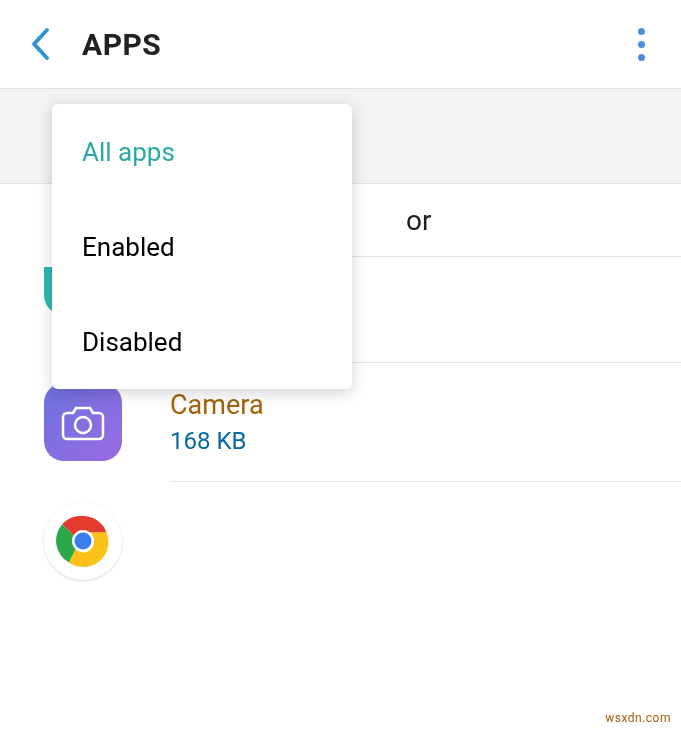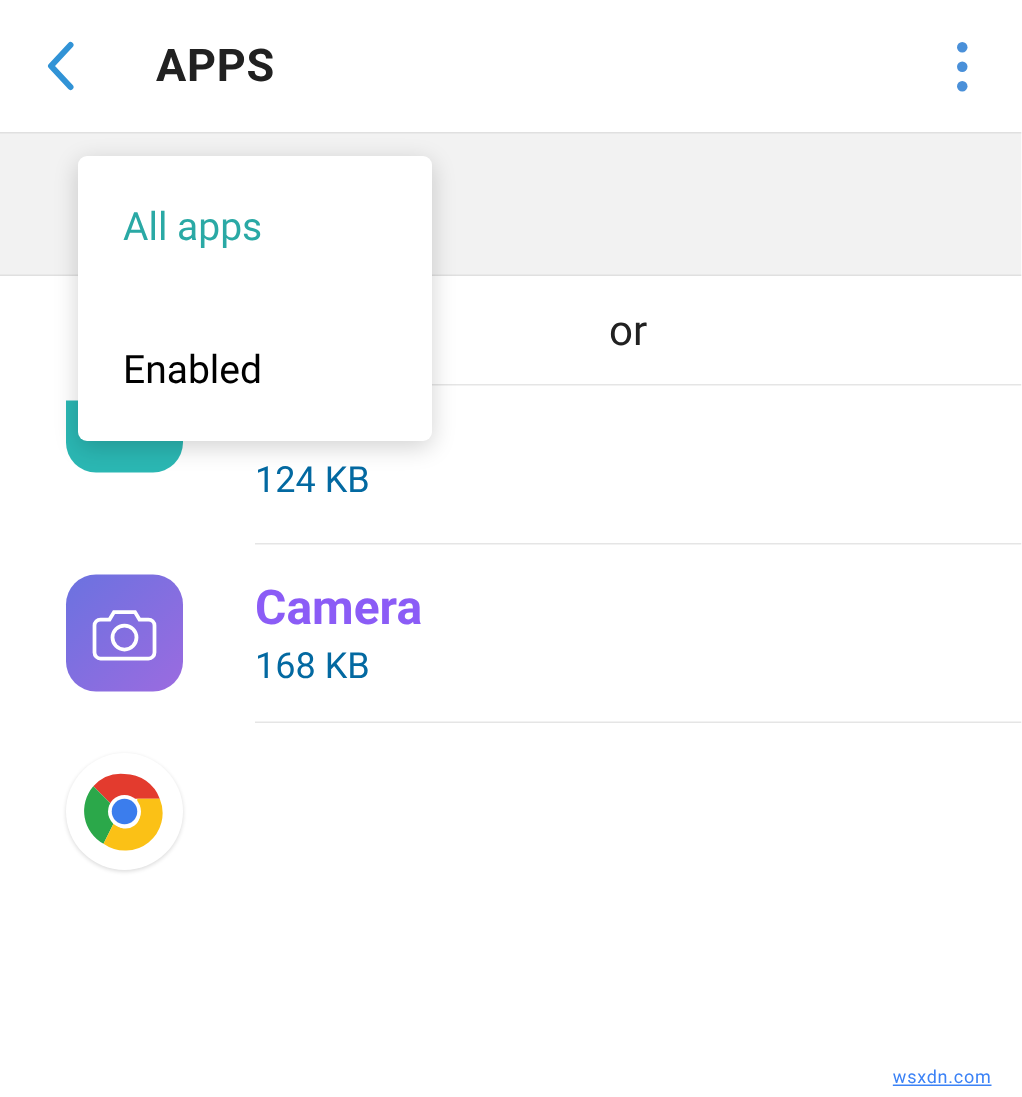--- a/index.html
+++ b/index.html
@@ -27,21 +27,21 @@
       height: 48px;
       display: flex;
       align-items: center;
       justify-content: center;
       cursor: pointer;
     }
     .header-title {
       font-size: 30px;
       font-weight: 700;
       color: #212121;
-      margin-left: 40px;
+      margin-left: 18px;
       letter-spacing: 0.5px;
     }
     .menu-btn {
       margin-left: auto;
       width: 48px;
       height: 48px;
       display: flex;
       align-items: center;
       justify-content: center;
       cursor: pointer;
@@ -78,23 +78,23 @@
       align-items: center;
       justify-content: center;
     }
     .row-text {
       margin-left: 48px;
       display: flex;
       flex-direction: column;
       gap: 6px;
     }
     .app-name {
-      font-size: 32px;
-      color: #8b5cf6;
-      font-weight: 700;
+      font-size: 27px;
+      color: #a16207;
+      font-weight: 400;
     }
     .app-size {
       font-size: 24px;
       color: #0369a1;
     }
     .divider {
       height: 1px;
       background: #e5e5e5;
       margin-left: 170px;
     }
@@ -124,46 +124,45 @@
     .icon-chrome {
       background: #fff;
       border-radius: 50%;
       box-shadow: 0 1px 3px rgba(0,0,0,0.15);
     }
     
     .popup {
       position: absolute;
       left: 52px;
       top: 104px;
-      width: 236px;
+      width: 300px;
       background: #fff;
       border-radius: 6px;
       box-shadow: 0 4px 16px rgba(0,0,0,0.18);
       overflow: hidden;
     }
     .popup-item {
       height: 95px;
       display: flex;
       align-items: center;
       padding-left: 30px;
       font-size: 26px;
       color: #000000;
       cursor: pointer;
     }
     .popup-item.selected {
       color: #2aa9a5;
     }
     .watermark {
       position: absolute;
       bottom: 6px;
-      right: 20px;
+      right: 10px;
       font-size: 12px;
-      color: #3b82f6;
+      color: #a16207;
       letter-spacing: 0.5px;
-      text-decoration: underline;
     }
   </style>
 </head>
 <body>
 
 <div class="header">
   <div class="back-btn">
     <svg width="22" height="34" viewBox="0 0 22 34">
       <polyline points="18,3 5,17 18,31" fill="none" stroke="#3193d6" stroke-width="4" stroke-linecap="round" stroke-linejoin="round"></polyline>
     </svg>
@@ -229,15 +228,18 @@
   </div>
 </div>
 
 <div class="popup">
   <div class="popup-item selected">
     <span>All apps</span>
   </div>
   <div class="popup-item">
     <span>Enabled</span>
   </div>
+  <div class="popup-item">
+    <span>Disabled</span>
+  </div>
 </div>
 
 <div class="watermark">wsxdn.com</div>
 
 </body></html>

